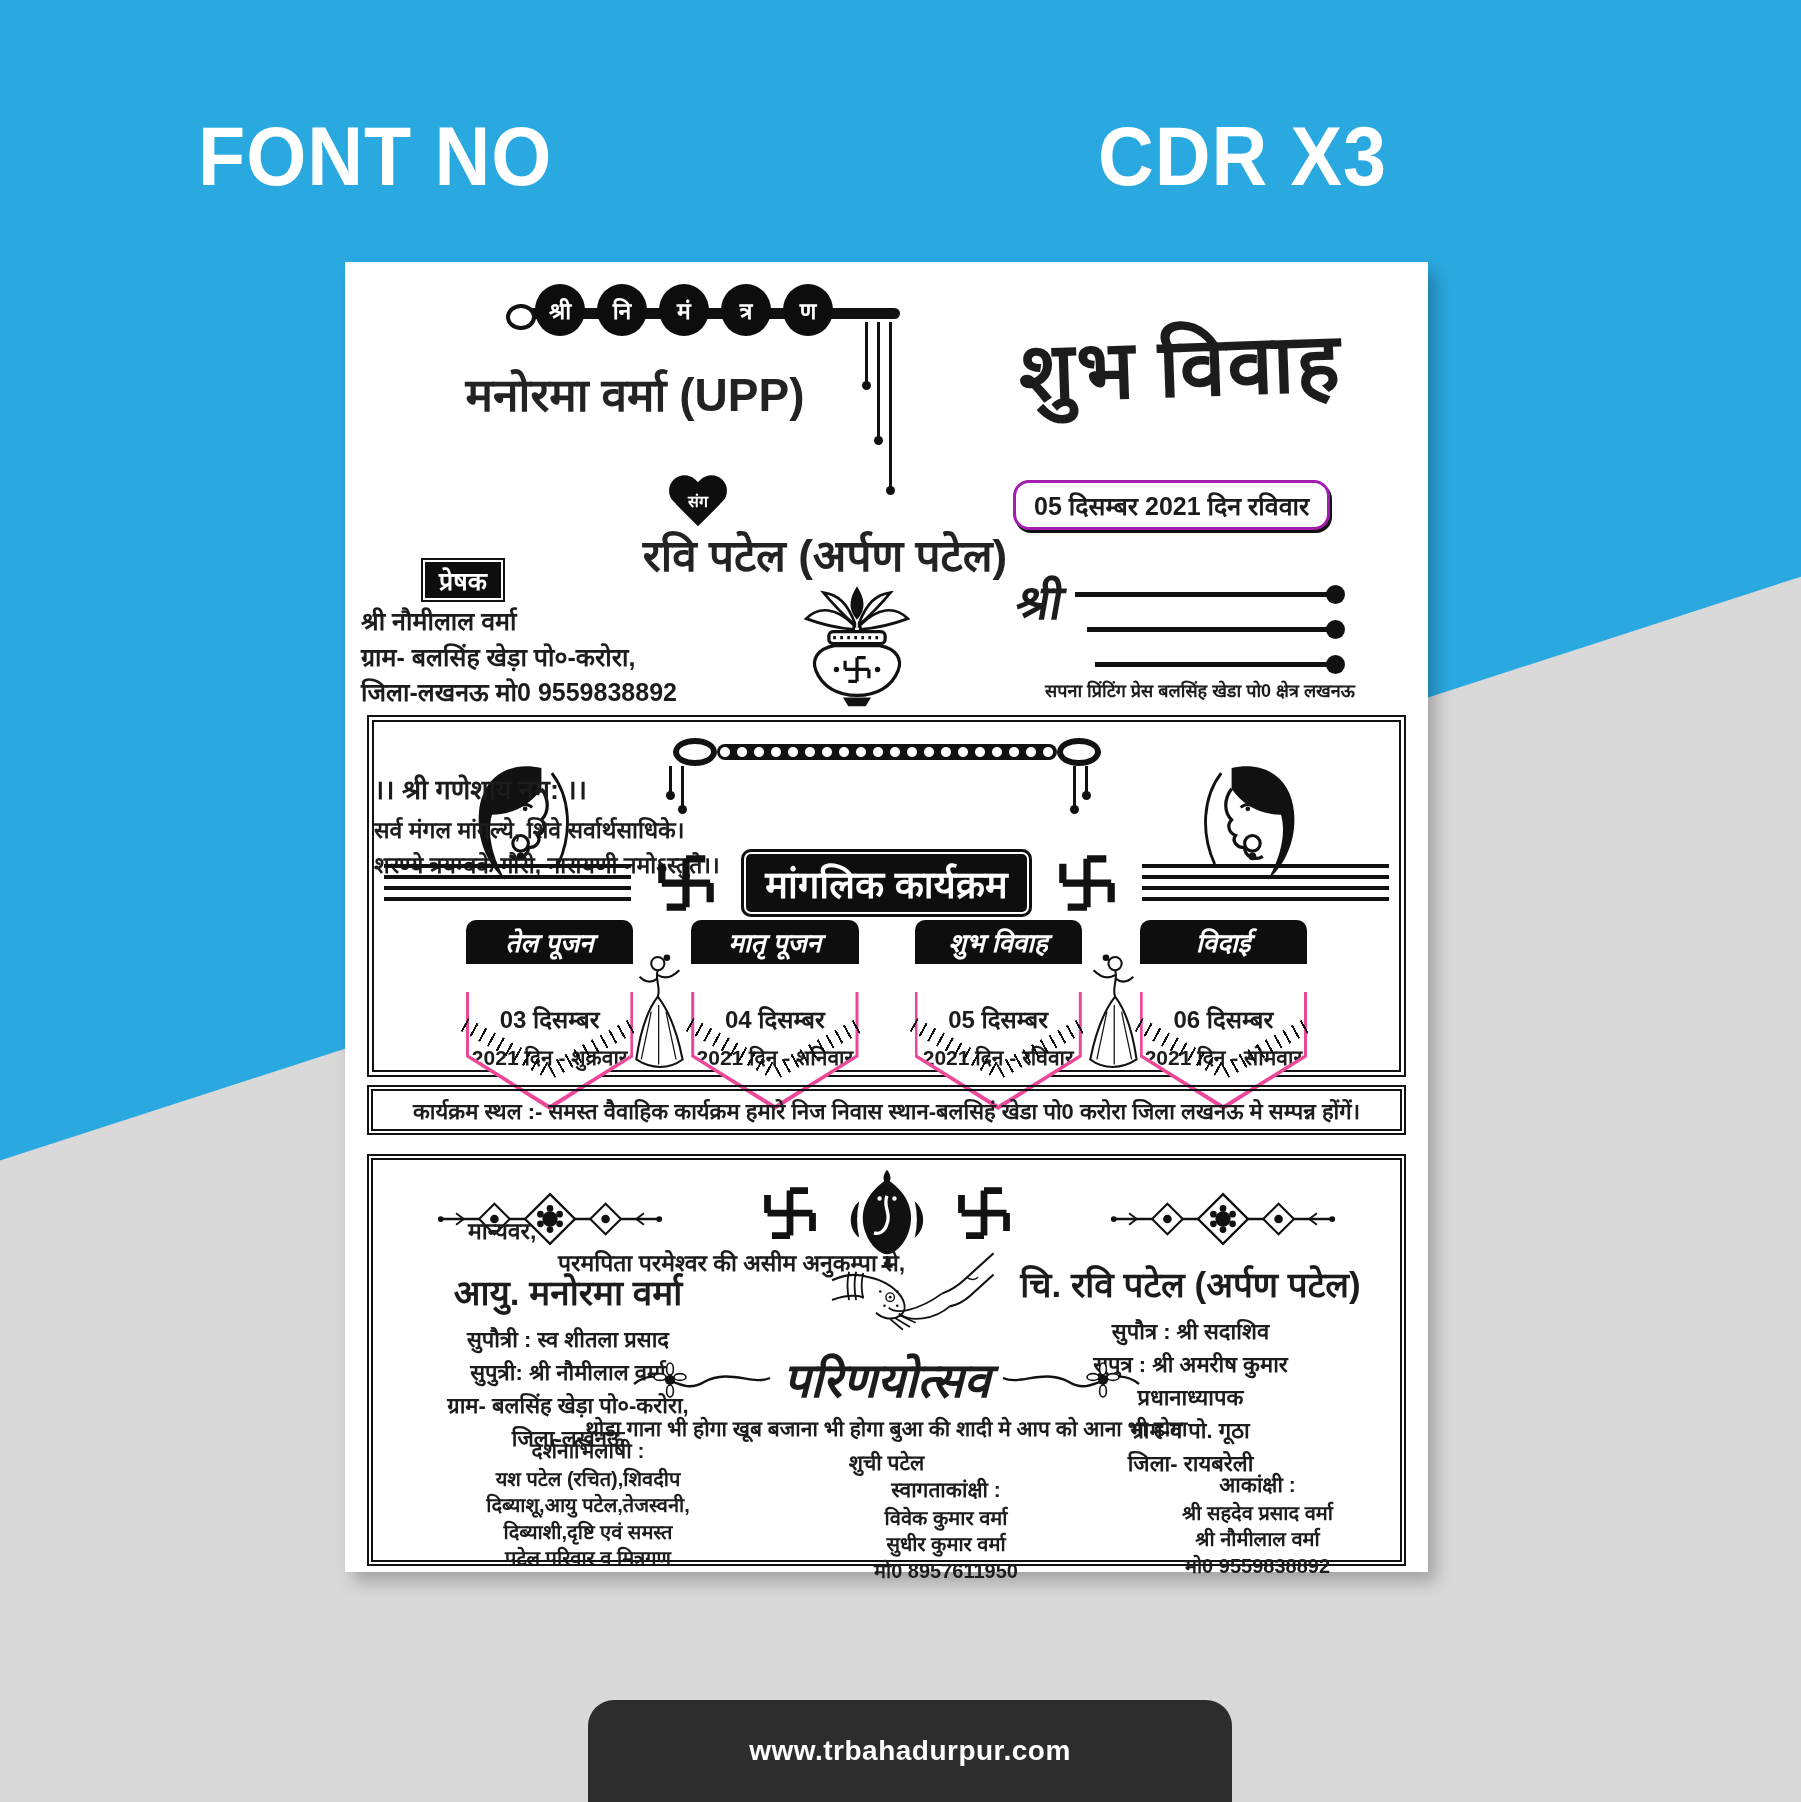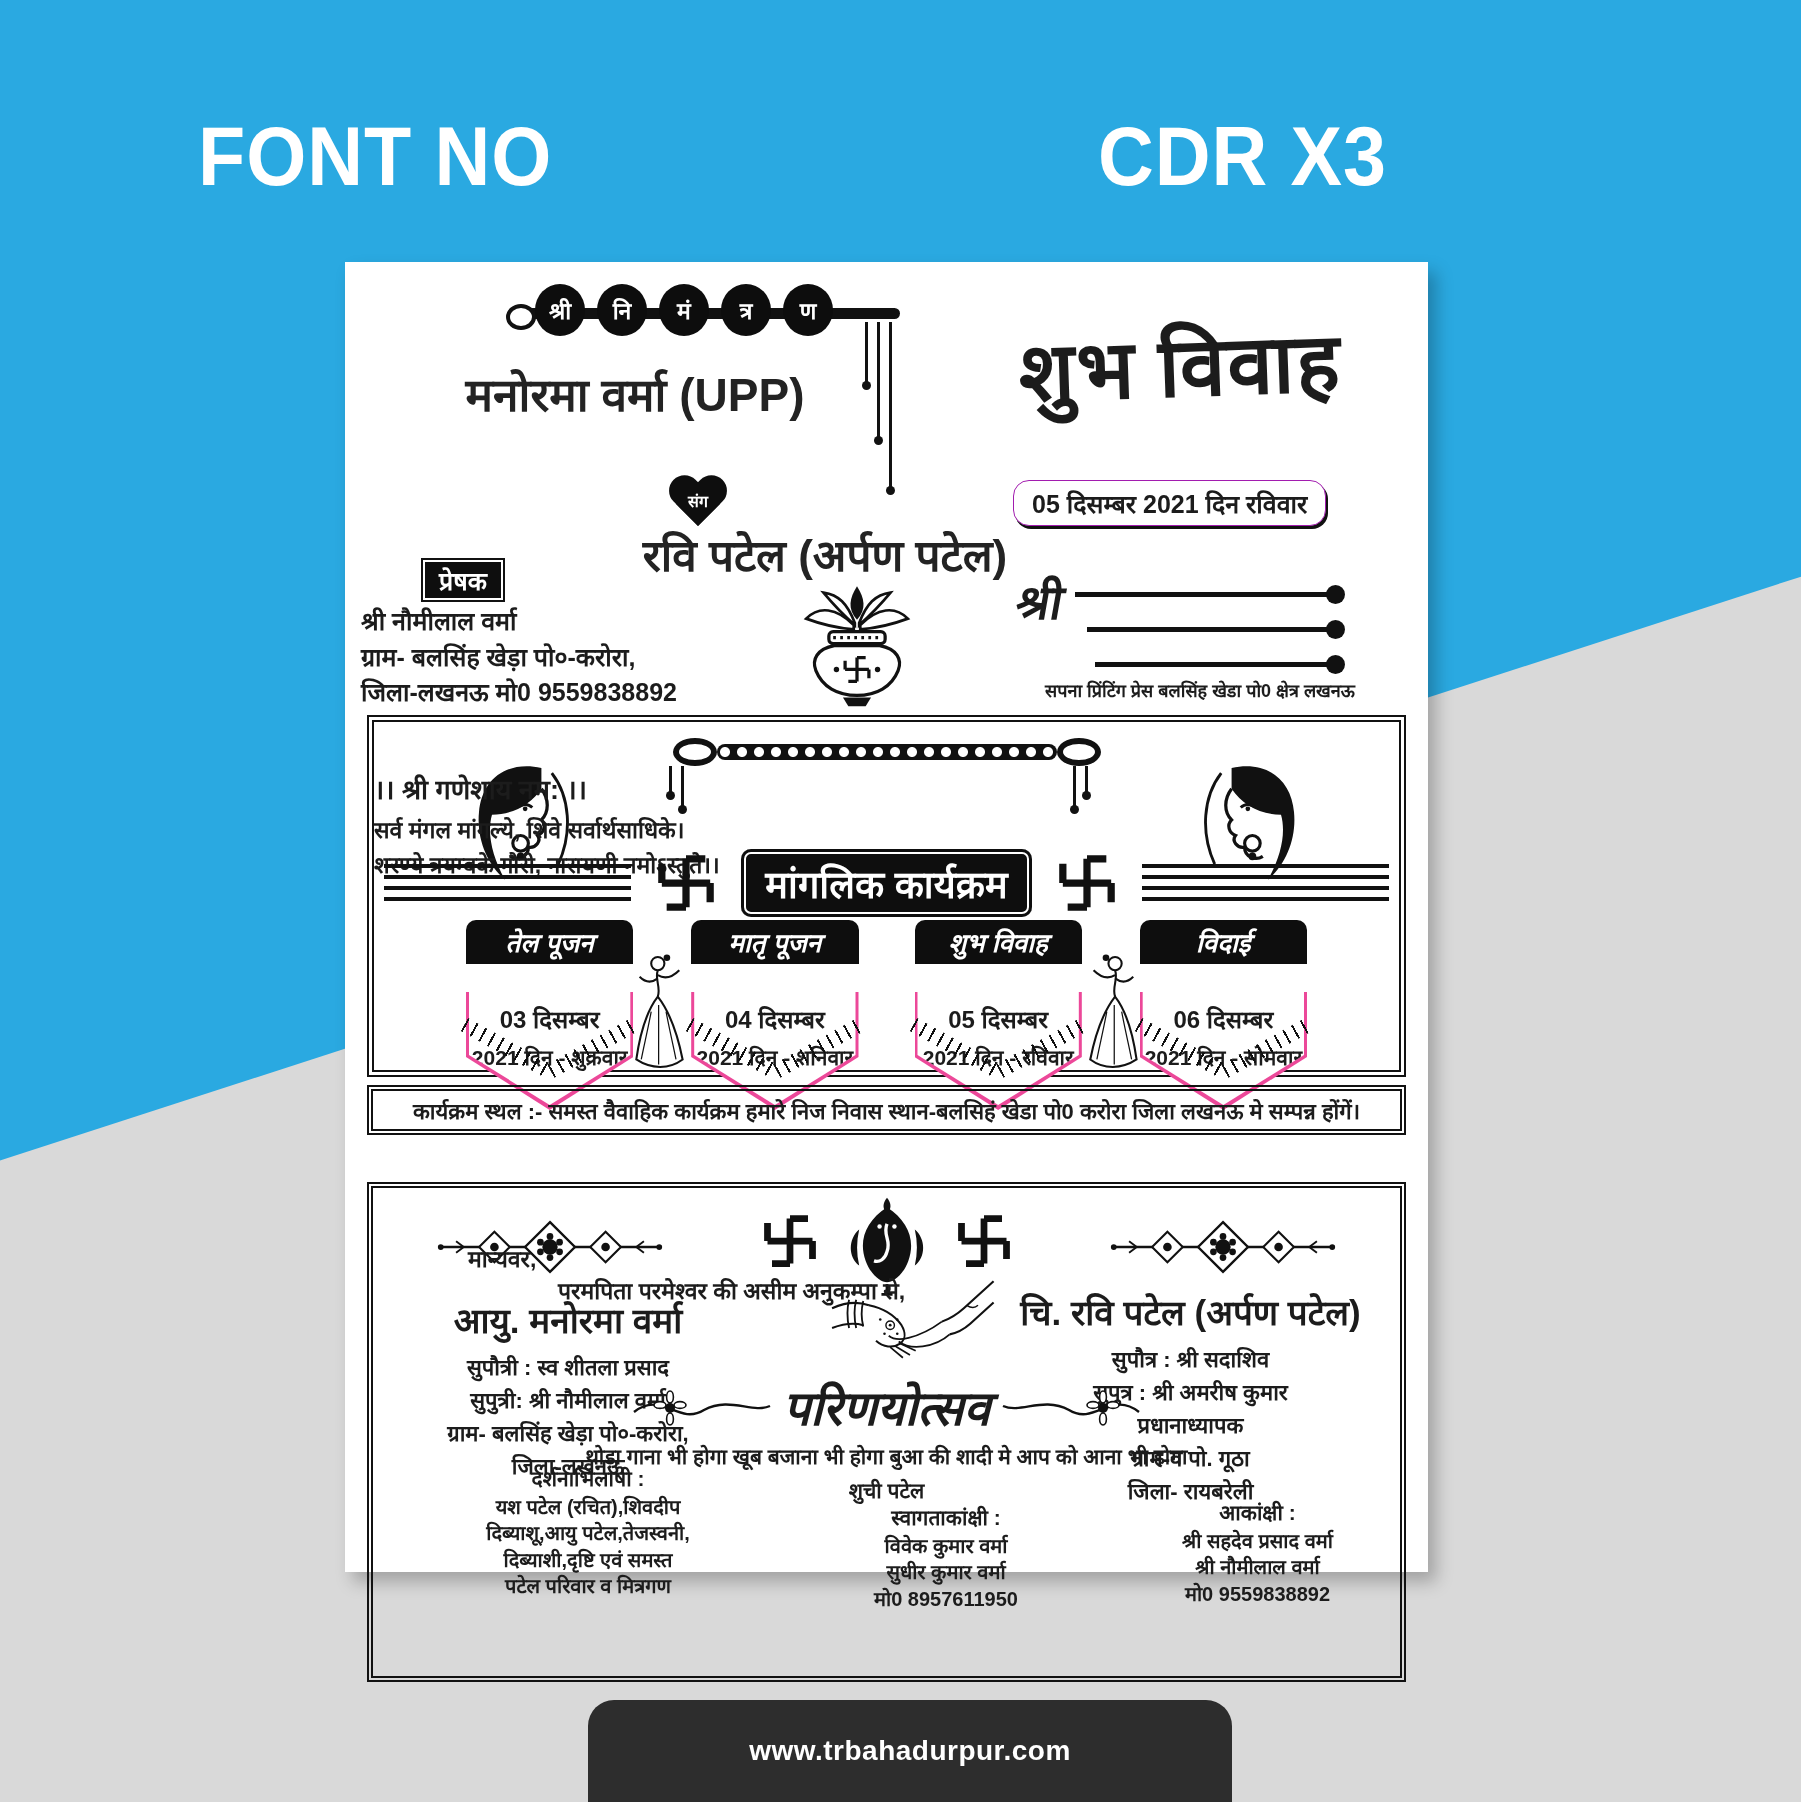--- a/index.html
+++ b/index.html
@@ -47,21 +47,21 @@
   .sender-box > div { background:#0e0e0e; color:#fff; font-weight:bold; font-size:25px;
                       padding:1px 14px; }
   .sender-lines { left:16px; top:342px; width:440px; font-size:25px; font-weight:bold;
                   line-height:1.42; }
 
   .kalash { left:452px; top:322px; }
 
   .shubh-vivah { left:640px; top:46px; width:390px; text-align:center; font-size:82px;
                  font-weight:bold; font-family:"Liberation Serif","DejaVu Serif",serif;
                  transform:rotate(-2deg); letter-spacing:2px; white-space:nowrap; }
-  .date-badge { left:668px; top:218px; border:1px solid #a21caf; border-radius:16px;
+  .date-badge { left:668px; top:218px; border:3px solid #a21caf; border-radius:16px;
                 padding:5px 18px; font-size:25px; font-weight:bold; background:#fff;
                 box-shadow:2px 3px 0 #111; white-space:nowrap; }
   .shree-word { left:672px; top:306px; font-size:48px; font-weight:bold;
                 font-family:"Liberation Serif","DejaVu Serif",serif; transform:skewX(-10deg); }
   .shree-line { height:5px; background:#111; }
   .shree-line::after { content:""; position:absolute; right:-10px; top:-7px; width:19px;
                        height:19px; border-radius:50%; background:#111; }
   .printer-line { left:660px; top:416px; width:390px; text-align:center; font-size:18px;
                   font-weight:bold; white-space:nowrap; }
 
@@ -107,21 +107,21 @@
   .fringe-l { left:2px;  top:98px; transform:rotate(29deg);  transform-origin:left top; }
   .fringe-r { right:2px; top:98px; transform:rotate(-29deg); transform-origin:right top; }
   .lady { margin-top:28px; }
 
   
   .box-venue { left:22px; top:823px; width:1039px; height:50px; border:6px double #111;
                display:flex; align-items:center; justify-content:center;
                font-size:22px; font-weight:bold; white-space:nowrap; }
 
   
-  .box3 { left:22px; top:920px; width:1039px; height:500px; border:6px double #111; }
+  .box3 { left:22px; top:892px; width:1039px; height:412px; border:6px double #111; }
   .orn { top:28px; } .orn-l { left:62px; } .orn-r { right:62px; }
   .center-icons { left:50%; top:8px; transform:translateX(-50%); display:flex;
                   align-items:flex-start; gap:28px; }
   .salutation { left:95px; top:54px; font-size:23px; font-weight:bold; }
   .blessing   { left:185px; top:86px; font-size:23px; font-weight:bold; }
   .bride-col { left:25px; top:108px; width:340px; text-align:center; }
   .groom-col { left:620px; top:100px; width:395px; text-align:center; }
   .person-name { font-size:35px; font-weight:bold; margin-bottom:8px; white-space:nowrap; }
   .person-line { font-size:22px; font-weight:bold; line-height:1.5; }
   .hands { left:452px; top:88px; }

